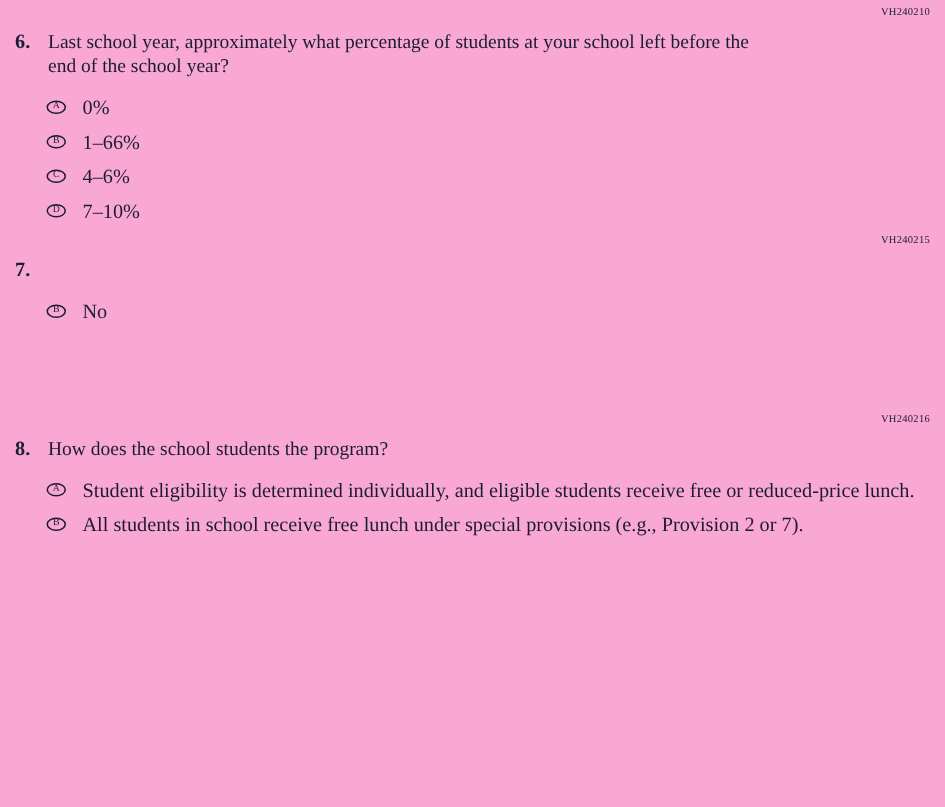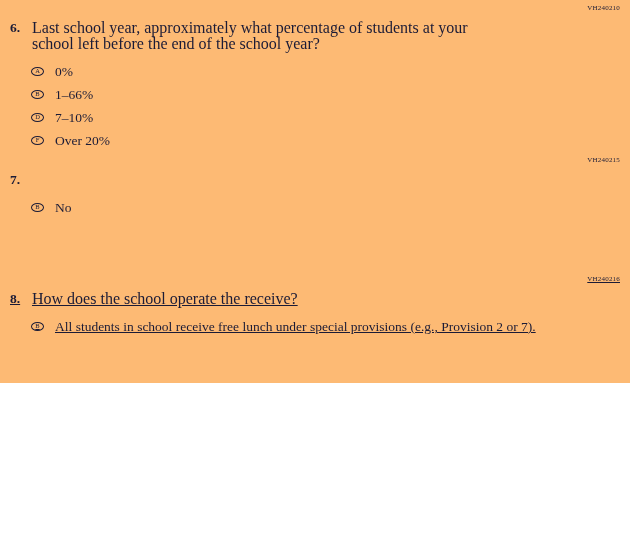--- a/index.html
+++ b/index.html
@@ -1,46 +1,46 @@
 <!DOCTYPE html>
 <html><head>
 <meta charset="utf-8">
 <style>
   * { margin: 0; padding: 0; box-sizing: border-box; }
   html, body { background: #ffffff; }
   .page {
     position: relative;
     width: 630px;
-    height: 383px;
-    background: #fdba74;
+    height: 538px;
+    background: #f9a8d4;
     color: #1b1b36;
     font-family: "Liberation Serif", serif;
     padding: 4px 10px 0 10px;
     overflow: hidden;
   }
   .q-block { width: 100%; }
   .q-block.q7 { }
-  .q-block.q8 { margin-top: 60px; text-decoration: underline; }
+  .q-block.q8 { margin-top: 60px; }
   .code {
     text-align: right;
     font-size: 7px;
     line-height: 9px;
     letter-spacing: 0.2px;
     color: #1b1b36;
   }
   .q-row { display: flex; margin-top: 7px; }
   .q-num {
     flex: none;
     width: 22px;
     font-size: 13.5px;
     line-height: 16px;
     font-weight: bold;
   }
   .q-text {
-    font-size: 16px;
+    font-size: 13px;
     line-height: 16px;
     max-width: 480px;
   }
   .options { margin-left: 21px; margin-top: 12px; }
   .option {
     display: flex;
     align-items: flex-start;
     margin-bottom: 8px;
     font-size: 13.5px;
     line-height: 15px;
@@ -83,29 +83,29 @@
         <span class="option-label">0%</span>
       </div>
       <div class="option">
         <span class="bubble">
             <span class="bubble-letter">B</span>
           </span>
         <span class="option-label">1–66%</span>
       </div>
       <div class="option">
         <span class="bubble">
+            <span class="bubble-letter">C</span>
+          </span>
+        <span class="option-label">4–6%</span>
+      </div>
+      <div class="option">
+        <span class="bubble">
             <span class="bubble-letter">D</span>
           </span>
         <span class="option-label">7–10%</span>
-      </div>
-      <div class="option">
-        <span class="bubble">
-            <span class="bubble-letter">F</span>
-          </span>
-        <span class="option-label">Over 20%</span>
       </div>
     </div>
   </div>
 
   <div class="q-block q7">
     <div class="code">VH240215</div>
     <div class="q-row">
       <div class="q-num">7.</div>
     </div>
     <div class="options">
@@ -115,23 +115,29 @@
           </span>
         <span class="option-label">No</span>
       </div>
     </div>
   </div>
 
   <div class="q-block q8">
     <div class="code">VH240216</div>
     <div class="q-row">
       <div class="q-num">8.</div>
-      <div class="q-text">How does the school operate the receive?</div>
+      <div class="q-text">How does the school students the program?</div>
     </div>
     <div class="options">
+      <div class="option">
+        <span class="bubble">
+            <span class="bubble-letter">A</span>
+          </span>
+        <span class="option-label">Student eligibility is determined individually, and eligible students receive free or reduced-price lunch.</span>
+      </div>
       <div class="option">
         <span class="bubble">
             <span class="bubble-letter">B</span>
           </span>
         <span class="option-label">All students in school receive free lunch under special provisions (e.g., Provision 2 or 7).</span>
       </div>
     </div>
   </div>
 
 </div>

